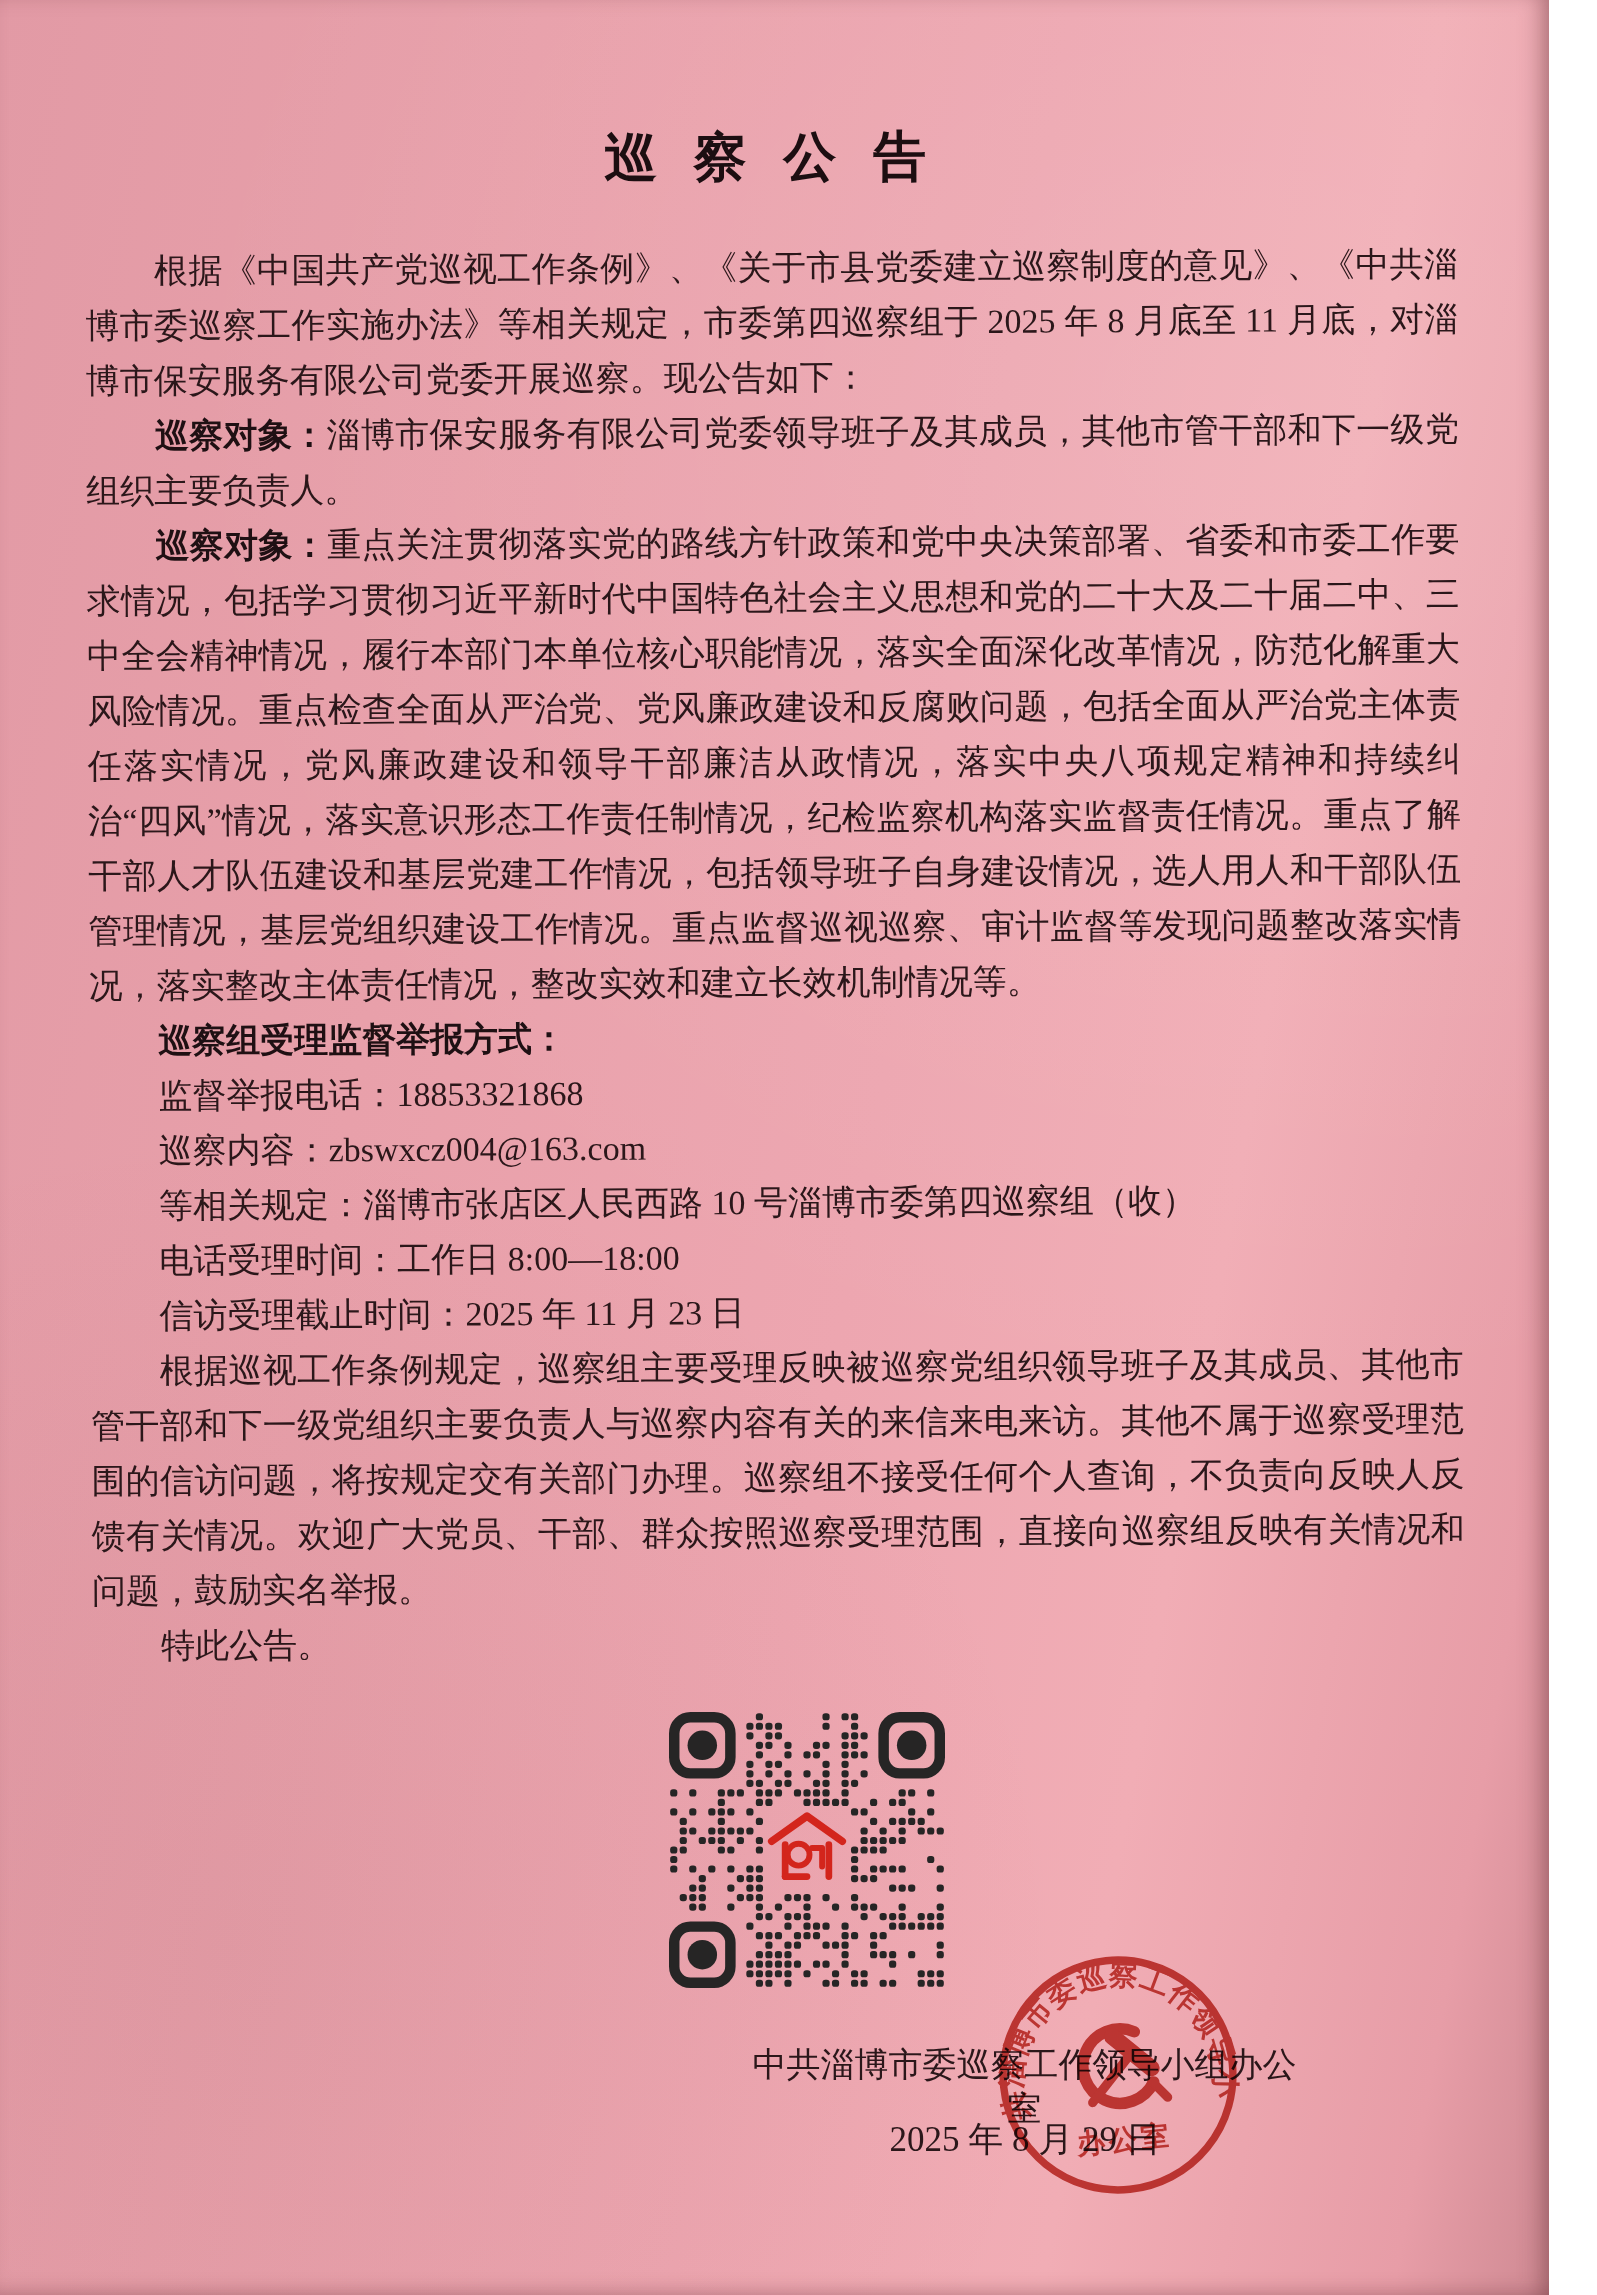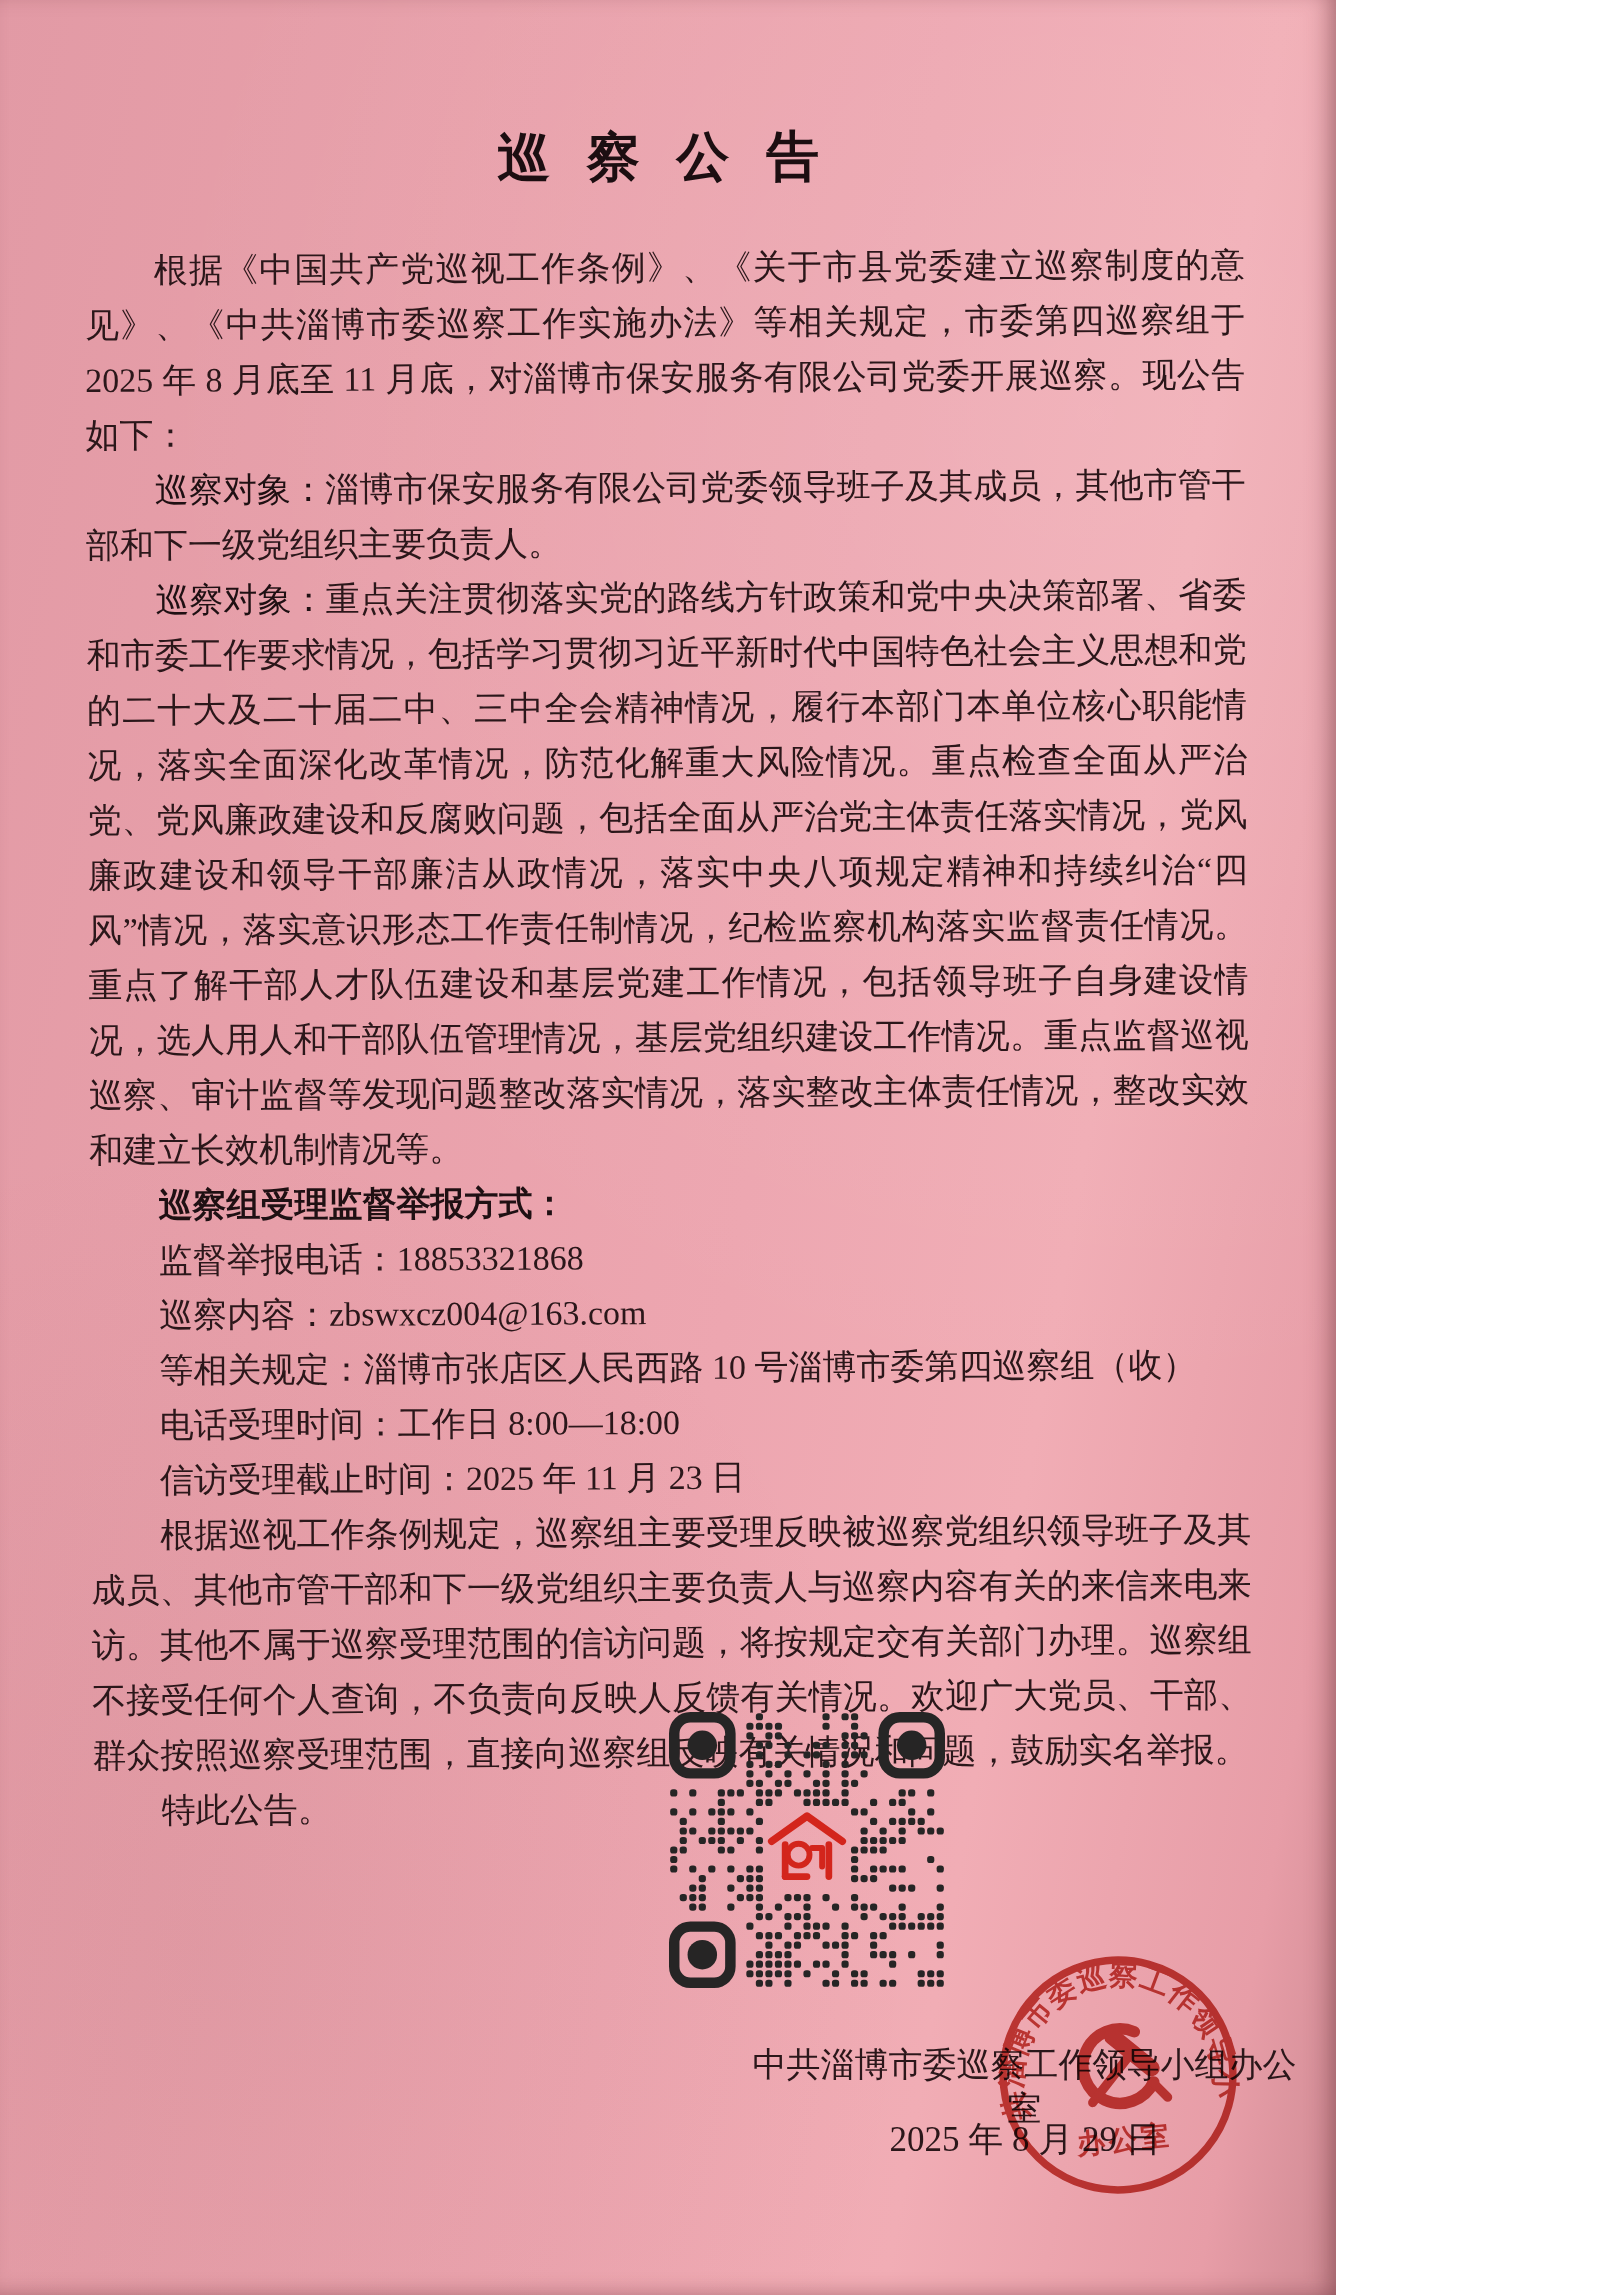--- a/index.html
+++ b/index.html
@@ -3,41 +3,41 @@
 <meta charset="utf-8">
 <style>
   html,body{margin:0;padding:0;}
   body{
     width:1598px;height:2295px;
     font-family:"Liberation Serif","DejaVu Serif",serif;
     color:#2b171a;
     overflow:hidden;
   }
   .sheet{
-    position:relative;width:1336px;height:2295px;box-sizing:border-box;
+    position:relative;width:1549px;height:2295px;box-sizing:border-box;
     background:
       radial-gradient(130% 80% at 82% 18%, rgba(255,255,255,0.10), rgba(255,255,255,0) 55%),
       radial-gradient(90% 60% at 15% 85%, rgba(120,60,66,0.08), rgba(120,60,66,0) 60%),
       linear-gradient(100deg,#e29aa5 0%,#e8a0aa 28%,#eda6b0 55%,#f1adb5 74%,#e79da7 92%,#cf8a93 100%);
     box-shadow: inset -16.7px 0 22px -10px rgba(110,55,62,0.5), inset 0 -13.4px 20px -11.7px rgba(110,55,62,0.28);
     overflow:hidden;
   }
   .content{
     position:absolute;left:88px;right:88px;top:0;
     transform:rotate(-0.3deg);
     font-size:34px;line-height:55px;
     text-align:justify;text-justify:inter-character;
   }
   .doc-title{
     margin:124px 0 49px 0;
     font-size:53px;line-height:67px;font-weight:bold;
     letter-spacing:11.7px;text-align:center;color:#1c0e11;
   }
   p{margin:0;text-indent:69px;}
-  .lead{font-weight:normal;color:#1f1013;}
+  .lead{font-weight:bold;color:#1f1013;}
   .heading{font-weight:bold;color:#1f1013;}
   .contact .label{color:#2b171a;}
   .qr{
     position:absolute;left:669px;top:1712px;width:276px;height:276px;
   }
   .qr svg{position:absolute;left:0;top:0;}
   .qr .qr-logo{
     position:absolute;left:96px;top:94px;width:84px;height:84px;
   }
   .signature-block{

